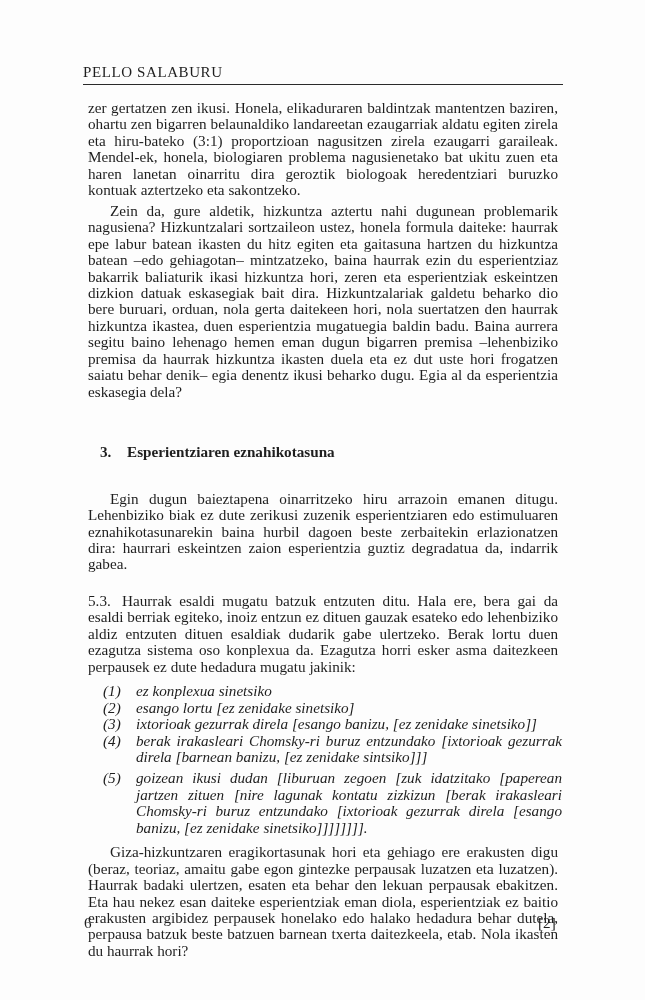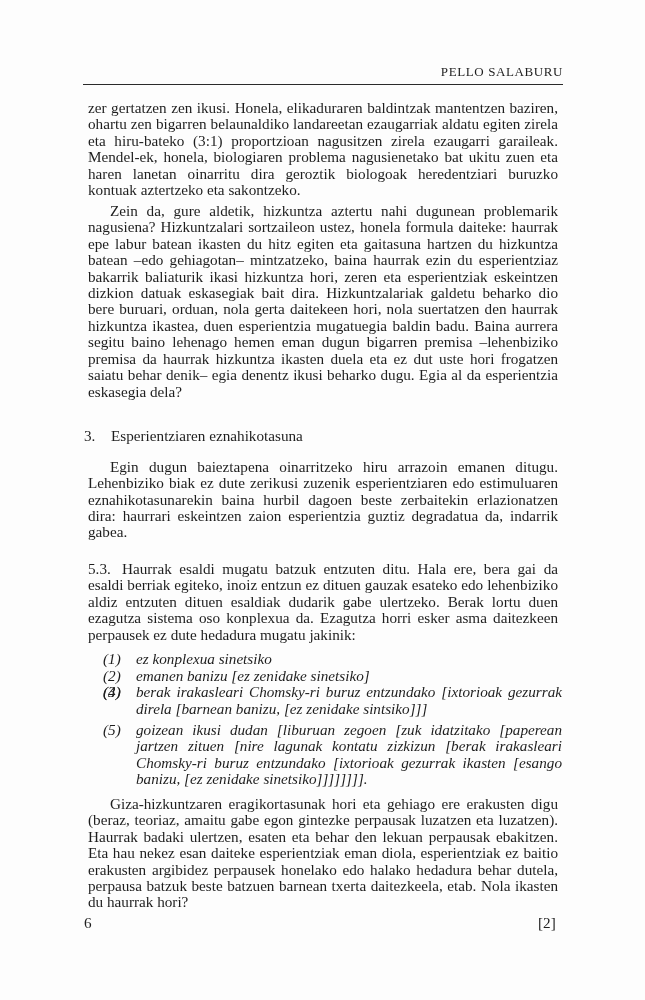--- a/index.html
+++ b/index.html
@@ -1,26 +1,26 @@
 <!DOCTYPE html>
 <html><head>
 <meta charset="utf-8">
 <style>
   html, body { margin:0; padding:0; background:#ffffff; }
   body { width:645px; height:1000px; position:relative; overflow:hidden;
          font-family:"Liberation Serif","DejaVu Serif",serif; color:#1e1e1e; }
   .page { position:absolute; left:0; top:0; width:645px; height:1000px; background:#fdfdfd; }
-  .running-head { position:absolute; left:83px; top:64px; width:480px; text-align:right;
-                  font-size:13px; letter-spacing:0.6px; }
+  .running-head { position:absolute; left:83px; top:64px; width:480px; text-align:left;
+                  font-size:15px; letter-spacing:0.6px; }
   .head-rule { position:absolute; left:83px; top:84px; width:480px; height:0; border-top:1.3px solid #2a2a2a; }
   .body { position:absolute; left:84px; top:96px; width:478px; font-size:15.2px; line-height:16.45px; }
   .body p { margin:4px; text-align:justify; hyphens:manual; }
   .indent { text-indent:22px; }
   .gap { height:16px; }
-  .section-heading { font-weight:normal; margin:0; font-size:15.2px; }
+  .section-heading { font-weight:bold; margin:16px; font-size:15.2px; }
   .section-heading .num { display:inline-block; width:27px; }
   .sub-num { display:inline-block; width:34px; }
   .examples { margin:8px 0 8px 0; padding:0; list-style:none; }
   .examples li { position:relative; padding-left:52px; font-style:italic; text-align:justify; margin:0; }
   .examples li .ex-num { position:absolute; left:19px; top:0; font-style:italic; }
   .examples li.spaced { margin-top:5px; }
   .folio { position:absolute; top:914px; font-size:15.2px; }
   .folio-left { left:84px; }
   .folio-right { left:538px; }
 </style>
@@ -45,24 +45,24 @@
     <div class="gap" style="height:10px"></div>
 
     <p class="indent">Egin dugun baieztapena oinarritzeko hiru arrazoin emanen ditugu. Lehenbiziko biak ez dute zerikusi zuzenik esperientziaren edo estimuluaren eznahikotasunarekin baina hurbil dagoen beste zerbaitekin erlazionatzen dira: haurrari eskeintzen zaion esperientzia guztiz degradatua da, indarrik gabea.</p>
 
     <div class="gap" style="height:12px"></div>
 
     <p><span class="sub-num">5.3.</span><span>Haurrak esaldi mugatu batzuk entzuten ditu. Hala ere, bera gai da esaldi berriak egiteko, inoiz entzun ez dituen gauzak esateko edo lehenbiziko aldiz entzuten dituen esaldiak dudarik gabe ulertzeko. Berak lortu duen ezagutza sistema oso konplexua da. Ezagutza horri esker asma daitezkeen perpausek ez dute hedadura mugatu jakinik:</span></p>
 
     <ul class="examples">
       <li><span class="ex-num">(1)</span><span>ez konplexua sinetsiko</span></li>
-      <li><span class="ex-num">(2)</span><span>emanen banizu [ez zenidake sinetsiko]</span></li>
-      <li><span class="ex-num">(3)</span></li>
+      <li><span class="ex-num">(2)</span><span>esango lortu [ez zenidake sinetsiko]</span></li>
+      <li><span class="ex-num">(3)</span><span>ixtorioak gezurrak direla [esango banizu, [ez zenidake sinetsiko]]</span></li>
       <li><span class="ex-num">(4)</span><span>berak irakasleari Chomsky-ri buruz entzundako [ixtorioak gezurrak direla [barnean banizu, [ez zenidake sintsiko]]]</span></li>
-      <li class="spaced"><span class="ex-num">(5)</span><span>goizean ikusi dudan [liburuan zegoen [zuk idatzitako [paperean jartzen zituen [nire lagunak kontatu zizkizun [berak irakasleari Chomsky-ri buruz entzundako [ixtorioak gezurrak ikasten [esango banizu, [ez zenidake sinetsiko]]]]]]]].</span></li>
+      <li class="spaced"><span class="ex-num">(5)</span><span>goizean ikusi dudan [liburuan zegoen [zuk idatzitako [paperean jartzen zituen [nire lagunak kontatu zizkizun [berak irakasleari Chomsky-ri buruz entzundako [ixtorioak gezurrak direla [esango banizu, [ez zenidake sinetsiko]]]]]]]].</span></li>
     </ul>
 
     <p class="indent">Giza-hizkuntzaren eragikortasunak hori eta gehiago ere erakusten digu (beraz, teoriaz, amaitu gabe egon gintezke perpausak luzatzen eta luzatzen). Haurrak badaki ulertzen, esaten eta behar den lekuan perpausak ebakitzen. Eta hau nekez esan daiteke esperientziak eman diola, esperientziak ez baitio erakusten argibidez perpausek honelako edo halako hedadura behar dutela, perpausa batzuk beste batzuen barnean txerta daitezkeela, etab. Nola ikasten du haurrak hori?</p>
   </div>
 
   <div class="folio folio-left">6</div>
   <div class="folio folio-right">[2]</div>
 </div>
 
 </body></html>

